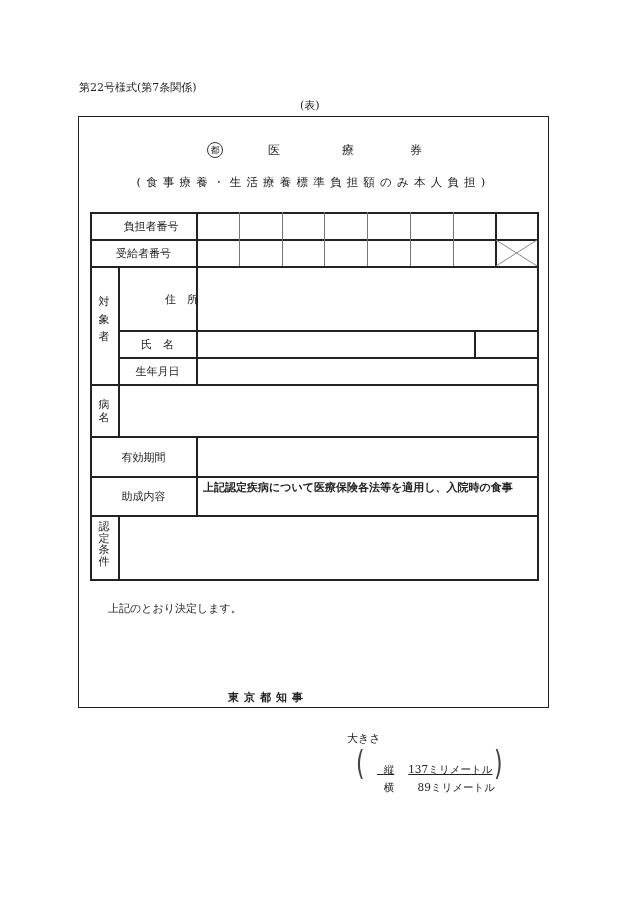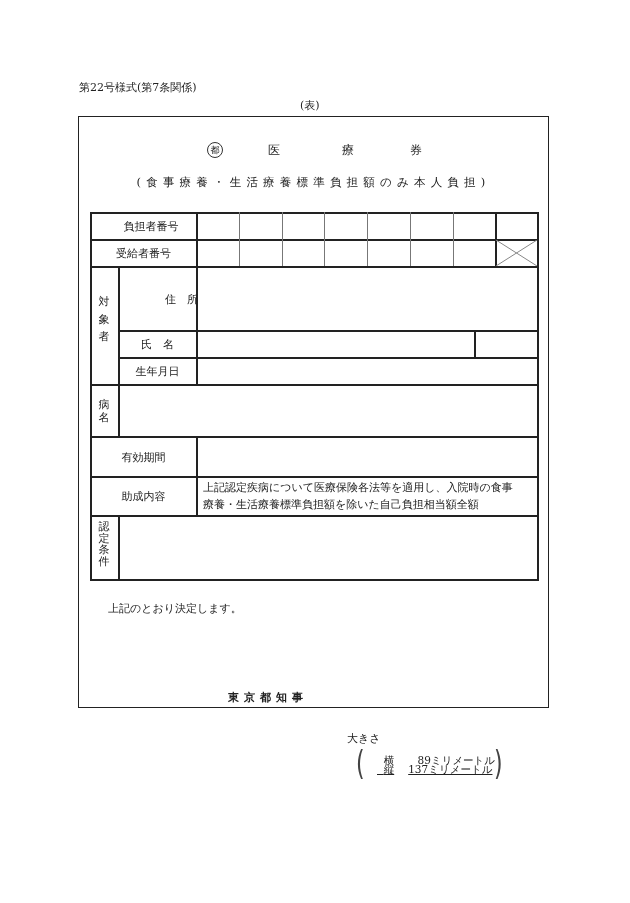--- a/index.html
+++ b/index.html
@@ -132,37 +132,36 @@
 <div class="vlbl" style="left:97px; top:399px;">
   <div>病</div>
   <div>名</div>
 </div>
 <div class="cell-input" style="left:120px; top:386px; width:417px; height:50px;"></div>
 
 <div class="lbl" style="left:91px; top:450px; width:105px;">有効期間</div>
 <div class="cell-input" style="left:198px; top:438px; width:339px; height:38px;"></div>
 
 <div class="lbl" style="left:91px; top:489px; width:105px;">助成内容</div>
-<div class="content-text" style="left:203px; top:479px; width:335px;">
+<div class="content-text" style="left:203px; top:479px; width:335px;font-weight:bold;">
   <div>上記認定疾病について医療保険各法等を適用し、入院時の食事</div>
-  <div>療養・生活療養標準負担額を除いた自己負担相当額全額</div>
 </div>
 
 <div class="vlbl" style="left:97px; top:521px; line-height:1.05;">
   <div>認</div>
   <div>定</div>
   <div>条</div>
   <div>件</div>
 </div>
 <div class="cell-input" style="left:120px; top:517px; width:417px; height:62px;"></div>
 
 <div class="abs decided">上記のとおり決定します。</div>
 <div class="abs governor">東京都知事</div>
 
 <div class="abs size-title">大きさ</div>
 <div class="paren" style="left:356px; top:745px; transform:scaleY(1.5); transform-origin:top;">(</div>
 <div class="paren" style="left:494px; top:745px; transform:scaleY(1.5); transform-origin:top;">)</div>
 <div class="abs size-line" style="left:377px; top:751px;text-decoration:underline;">
   <span>縦</span><span style="display:inline-block; width:14px"></span><span>137ミリメートル</span>
 </div>
-<div class="abs size-line" style="left:377px; top:742px;">
+<div class="abs size-line" style="left:377px; top:769px;">
   <span>横</span><span style="display:inline-block; width:20px"></span><span> 89ミリメートル</span>
 </div>
 
 </body></html>

